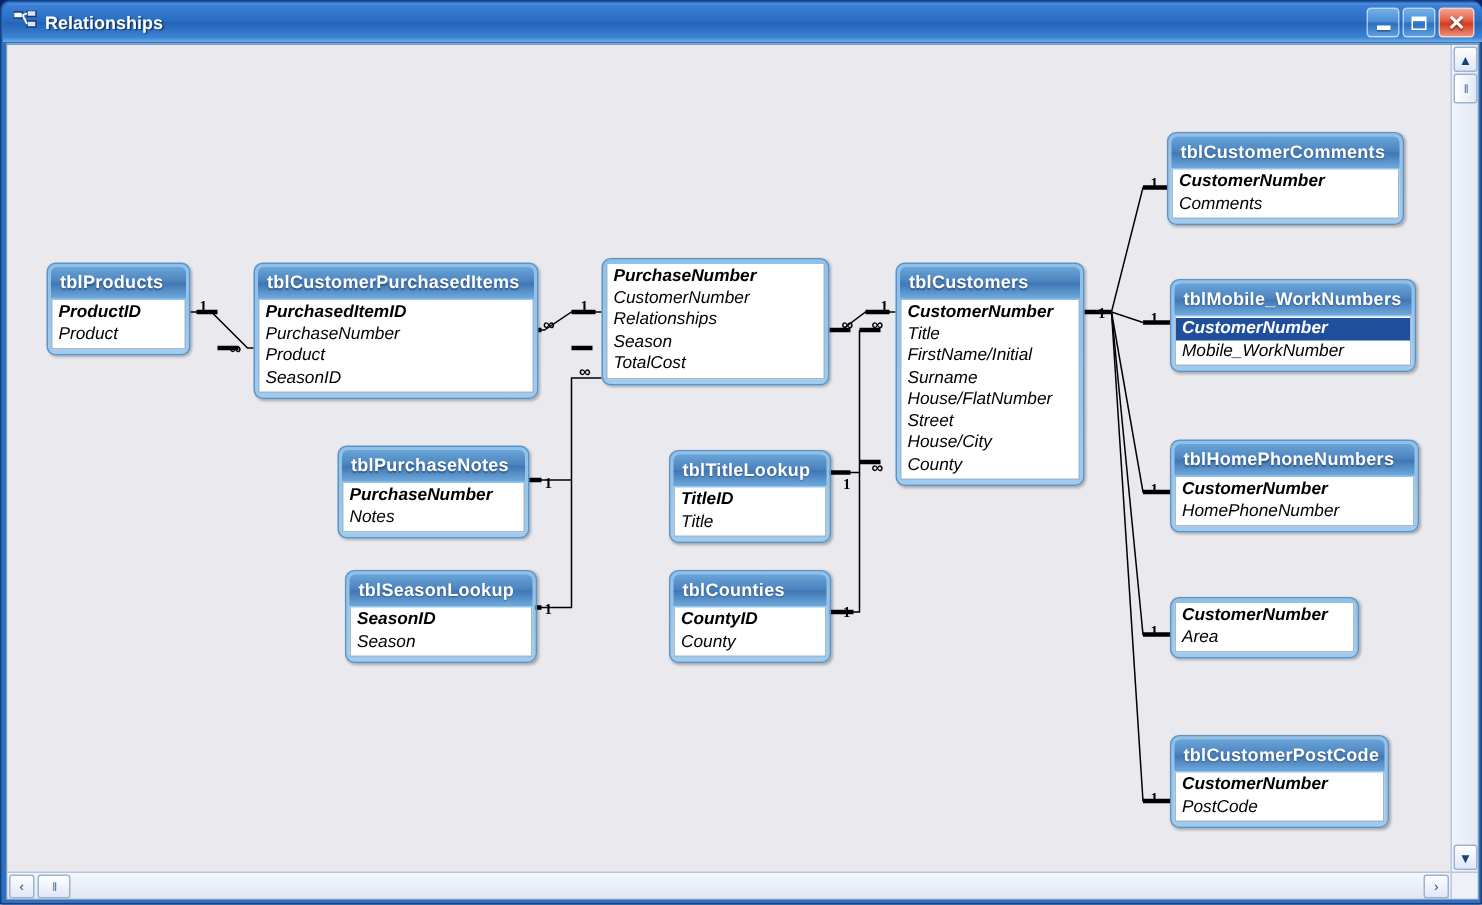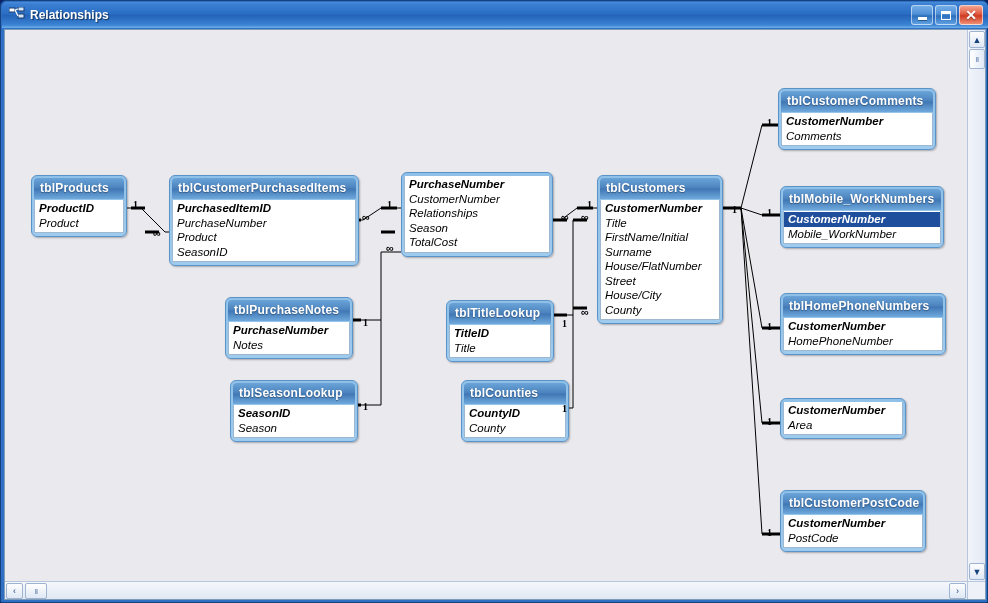--- a/index.html
+++ b/index.html
@@ -252,21 +252,21 @@
               <div class="fld">Season</div>
             </div>
           </div>
           <div class="tbl" style="left: 441px; top: 270px; width: 108px;">
             <div class="tbl-head">tblTitleLookup</div>
             <div class="tbl-body">
               <div class="fld pk">TitleID</div>
               <div class="fld">Title</div>
             </div>
           </div>
-          <div class="tbl" style="left: 456px; top: 350px; width: 108px;">
+          <div class="tbl" style="left: 441px; top: 350px; width: 108px;">
             <div class="tbl-head">tblCounties</div>
             <div class="tbl-body">
               <div class="fld pk">CountyID</div>
               <div class="fld">County</div>
             </div>
           </div>
           <div class="tbl" style="left: 773px; top: 58px; width: 158px;">
             <div class="tbl-head">tblCustomerComments</div>
             <div class="tbl-body">
               <div class="fld pk">CustomerNumber</div>

